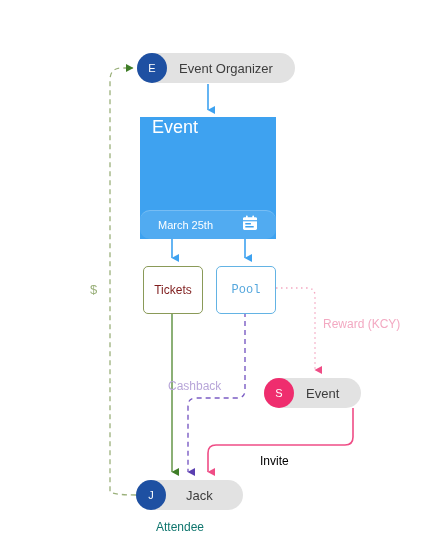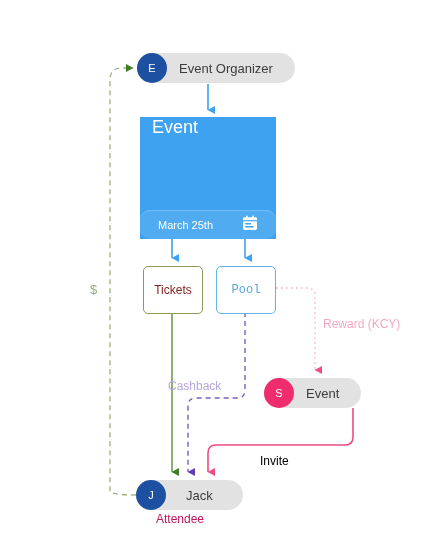--- a/index.html
+++ b/index.html
@@ -61,22 +61,23 @@
   #node-stacy { left: 264px; top: 378px; }
   #node-stacy .avatar { background: #ef2d6e; }
 
   #node-jack { left: 136px; top: 480px; }
   #node-jack .avatar { background: #1e50a2; }
   #node-jack .pname { padding: 0 14px; }
 
   .sublabel {
     position: absolute;
     font-size: 12px;
-    color: #be185d;
+    color: #0f766e;
     white-space: nowrap;
+    margin-top: 8px;
   }
   #label-attendee { left: 156px; top: 512px; }
 
   
   #event-card {
     position: absolute;
     left: 140px;
     top: 117px;
     width: 136px;
     height: 122px;

